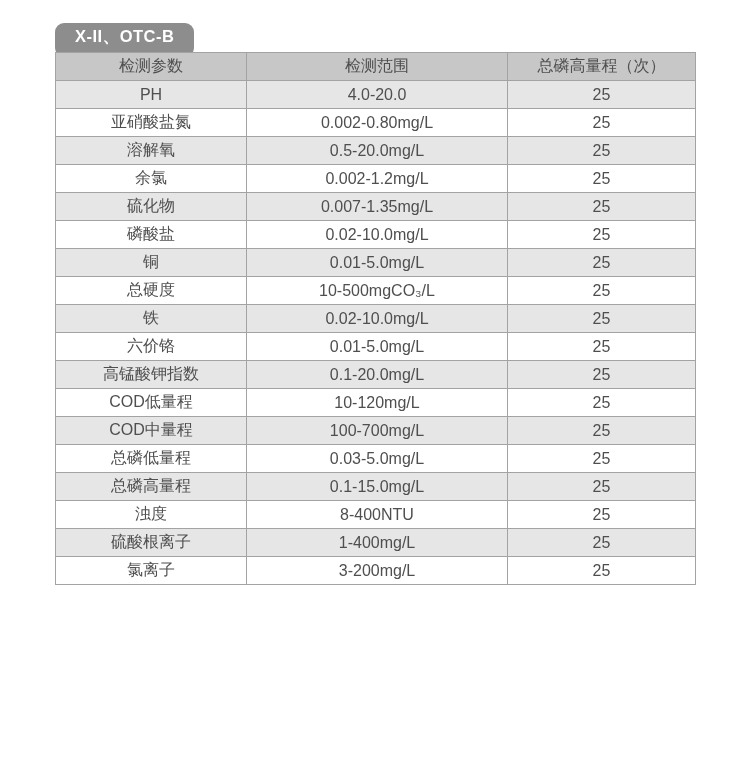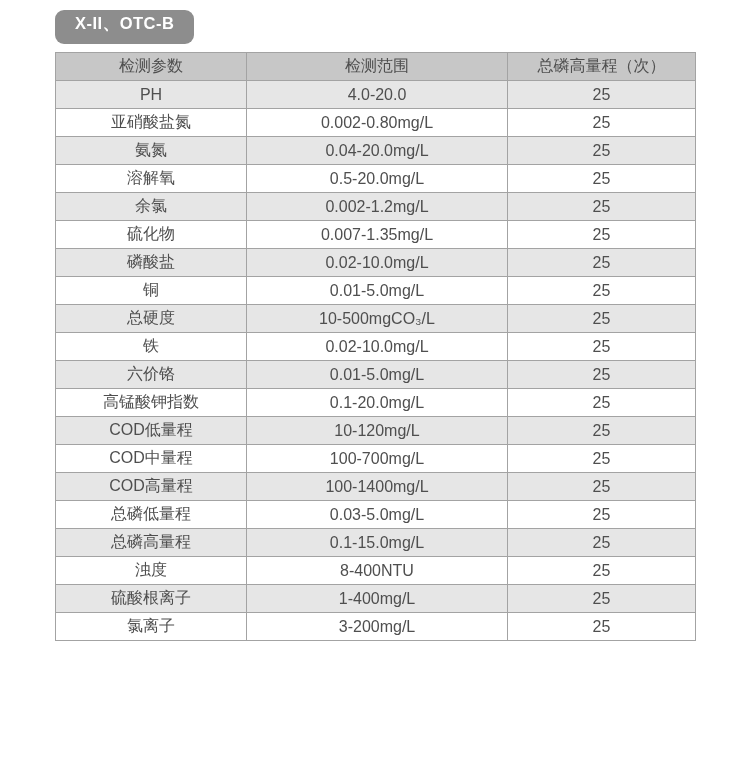--- a/index.html
+++ b/index.html
@@ -11,21 +11,21 @@
   .page {
     position: relative;
     width: 750px;
     height: 772px;
     background: #ffffff;
     overflow: hidden;
   }
   .model-tab {
     position: absolute;
     left: 55px;
-    top: 10px;
+    top: 23px;
     height: 34px;
     background: #8d8d8d;
     border-radius: 9px;
     color: #ffffff;
     font-weight: bold;
     font-size: 16.5px;
     line-height: 27px;
     padding: 0 20px;
     letter-spacing: 0.5px;
     z-index: 1;
@@ -93,25 +93,20 @@
         <td>PH</td>
         <td>4.0-20.0</td>
         <td>25</td>
       </tr>
       <tr>
         <td>亚硝酸盐氮</td>
         <td>0.002-0.80mg/L</td>
         <td>25</td>
       </tr>
       <tr>
-        <td>氨氮</td>
-        <td>0.04-20.0mg/L</td>
-        <td>25</td>
-      </tr>
-      <tr>
         <td>溶解氧</td>
         <td>0.5-20.0mg/L</td>
         <td>25</td>
       </tr>
       <tr>
         <td>余氯</td>
         <td>0.002-1.2mg/L</td>
         <td>25</td>
       </tr>
       <tr>
@@ -153,25 +148,20 @@
         <td>COD低量程</td>
         <td>10-120mg/L</td>
         <td>25</td>
       </tr>
       <tr>
         <td>COD中量程</td>
         <td>100-700mg/L</td>
         <td>25</td>
       </tr>
       <tr>
-        <td>COD高量程</td>
-        <td>100-1400mg/L</td>
-        <td>25</td>
-      </tr>
-      <tr>
         <td>总磷低量程</td>
         <td>0.03-5.0mg/L</td>
         <td>25</td>
       </tr>
       <tr>
         <td>总磷高量程</td>
         <td>0.1-15.0mg/L</td>
         <td>25</td>
       </tr>
       <tr>

